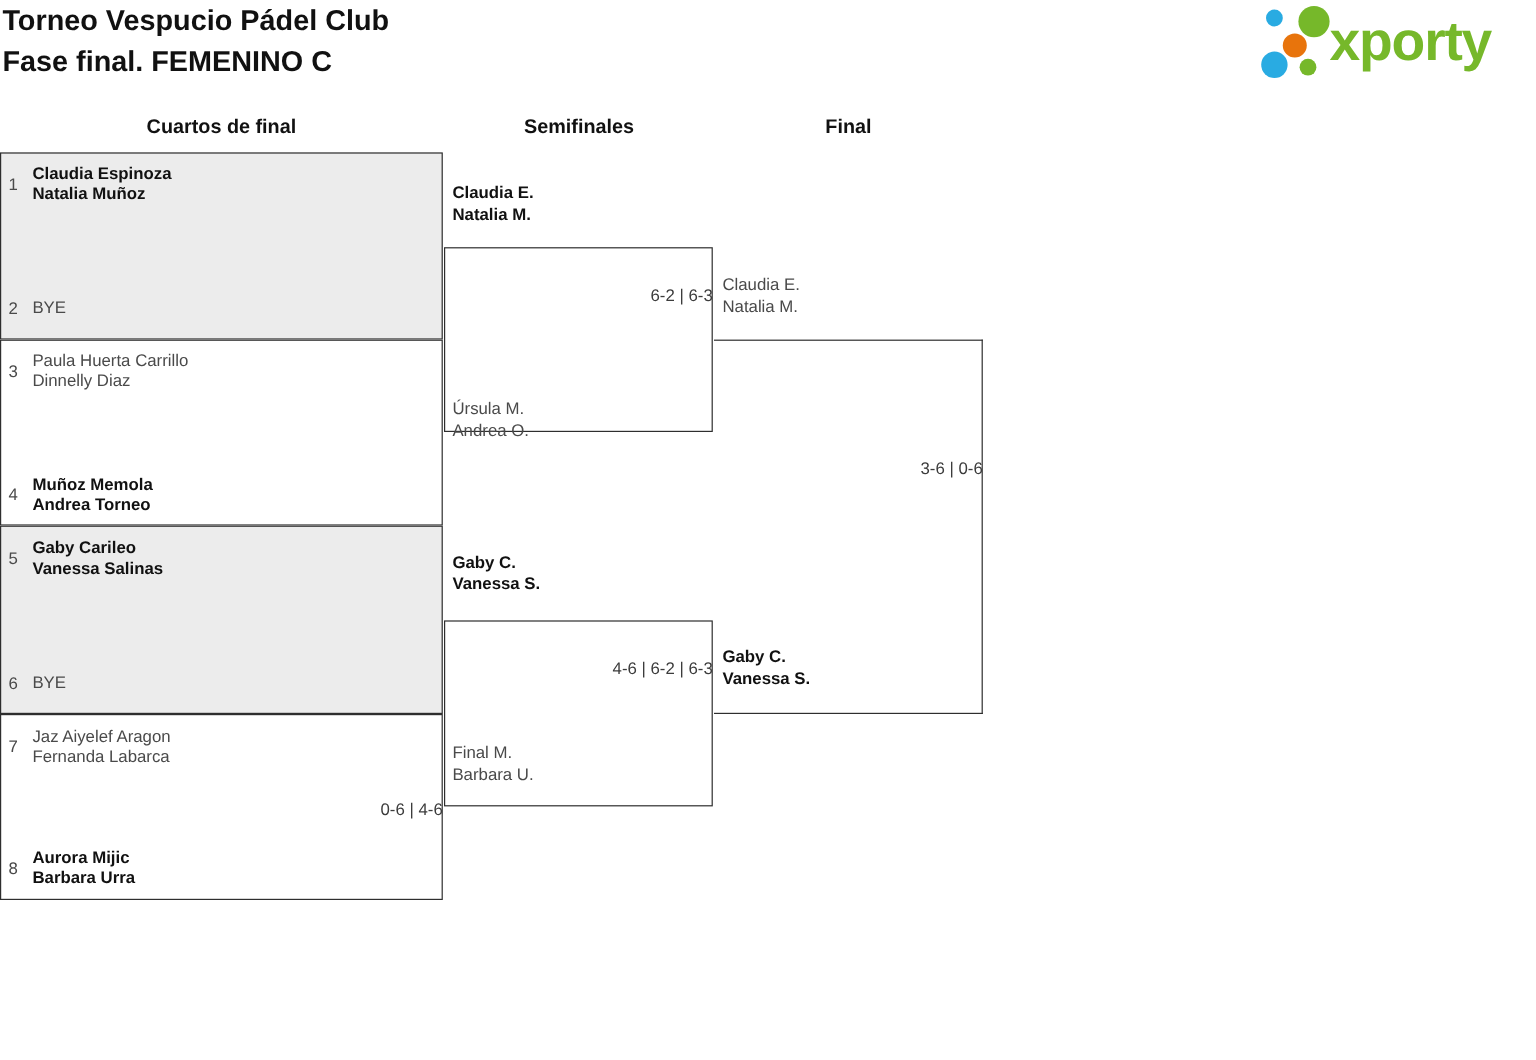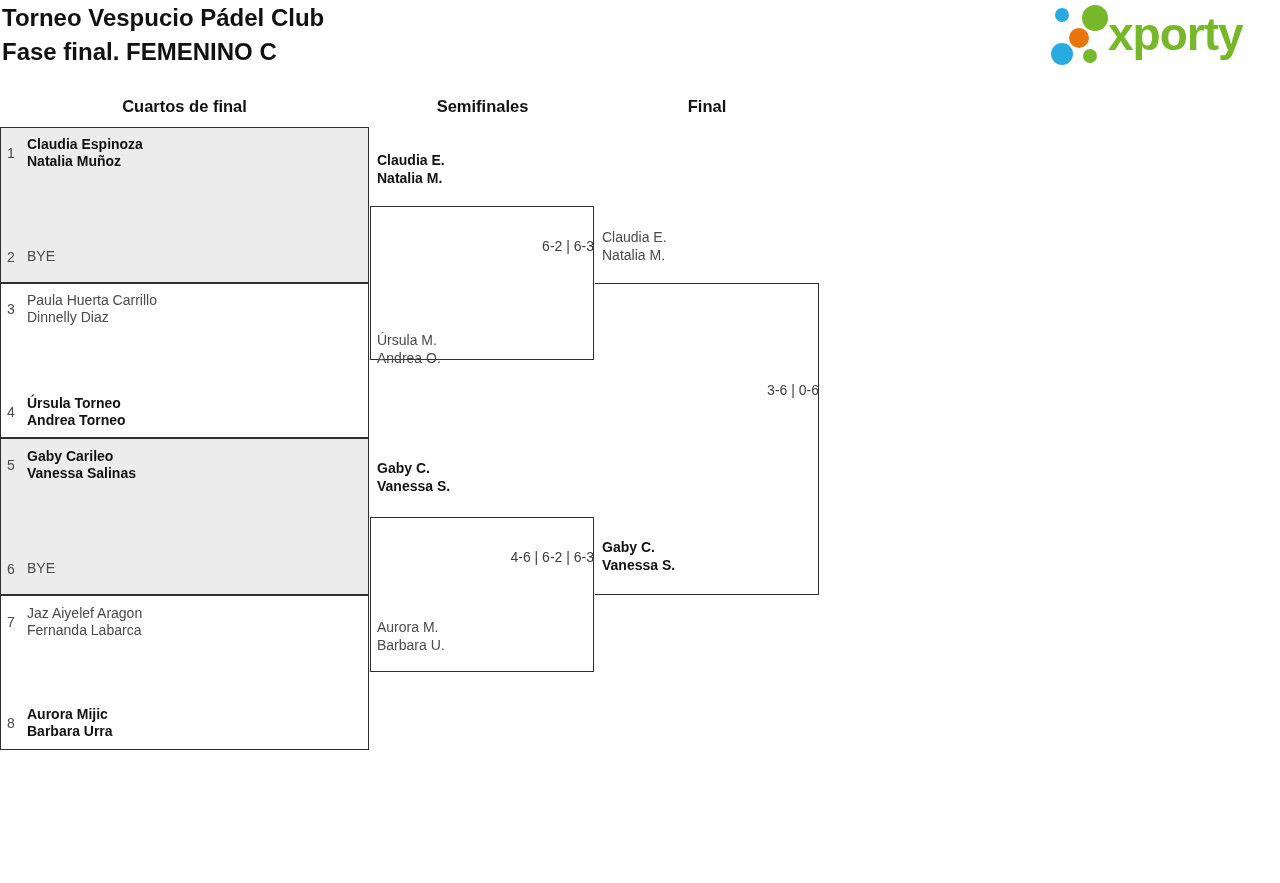--- a/index.html
+++ b/index.html
@@ -65,21 +65,21 @@
   <div class="pair-row" style="left:2px;top:292px;">
     <span class="seed">3</span>
     <div class="names">
       <div>Paula Huerta Carrillo</div>
       <div>Dinnelly Diaz</div>
     </div>
   </div>
   <div class="pair-row winner" style="left:2px;top:395px;">
     <span class="seed">4</span>
     <div class="names">
-      <div>Úrsula Torneo</div>
+      <div>Muñoz Memola</div>
       <div>Andrea Torneo</div>
     </div>
   </div>
 
   <div class="pair-row winner" style="left:2px;top:448px;">
     <span class="seed">5</span>
     <div class="names">
       <div>Gaby Carileo</div>
       <div>Vanessa Salinas</div>
     </div>
@@ -91,20 +91,21 @@
     </div>
   </div>
 
   <div class="pair-row" style="left:2px;top:605px;">
     <span class="seed">7</span>
     <div class="names">
       <div>Jaz Aiyelef Aragon</div>
       <div>Fernanda Labarca</div>
     </div>
   </div>
+  <div class="score" style="left:0;top:666px;width:369px;">0-6 | 4-6</div>
   <div class="pair-row winner" style="left:2px;top:706px;">
     <span class="seed">8</span>
     <div class="names">
       <div>Aurora Mijic</div>
       <div>Barbara Urra</div>
     </div>
   </div>
 
   <div class="match-box" style="left:370px;top:206px;width:224px;height:154px;background:transparent;"></div>
   <div class="match-box" style="left:370px;top:517px;width:224px;height:155px;background:transparent;"></div>
@@ -125,21 +126,21 @@
 
   <div class="pair-row winner" style="left:377px;top:459px;">
     <div class="names sf" style="margin-left:0;">
       <div>Gaby C.</div>
       <div>Vanessa S.</div>
     </div>
   </div>
   <div class="score" style="left:370px;top:549px;width:224px;">4-6 | 6-2 | 6-3</div>
   <div class="pair-row" style="left:377px;top:618px;">
     <div class="names sf" style="margin-left:0;">
-      <div>Aurora M.</div>
+      <div>Final M.</div>
       <div>Barbara U.</div>
     </div>
   </div>
 
   <div class="final-box" style="left:595px;top:283px;width:224px;height:312px;"></div>
 
   <div class="pair-row" style="left:602px;top:228px;">
     <div class="names sf" style="margin-left:0;">
       <div>Claudia E.</div>
       <div>Natalia M.</div>

